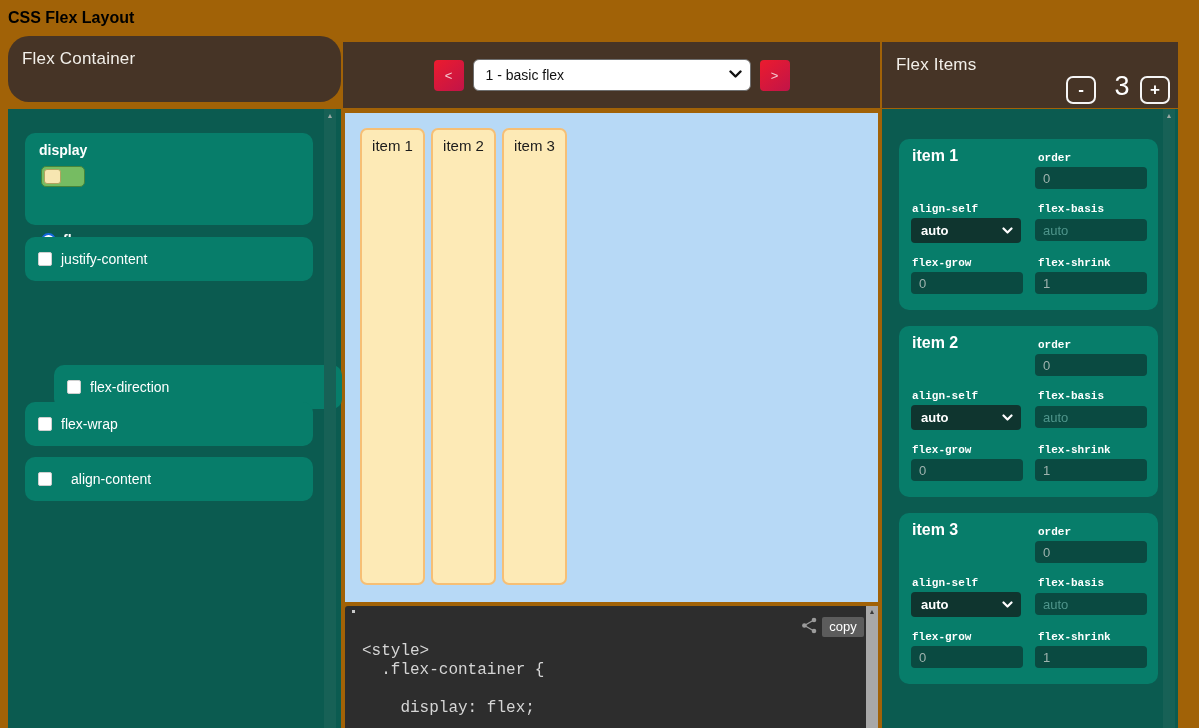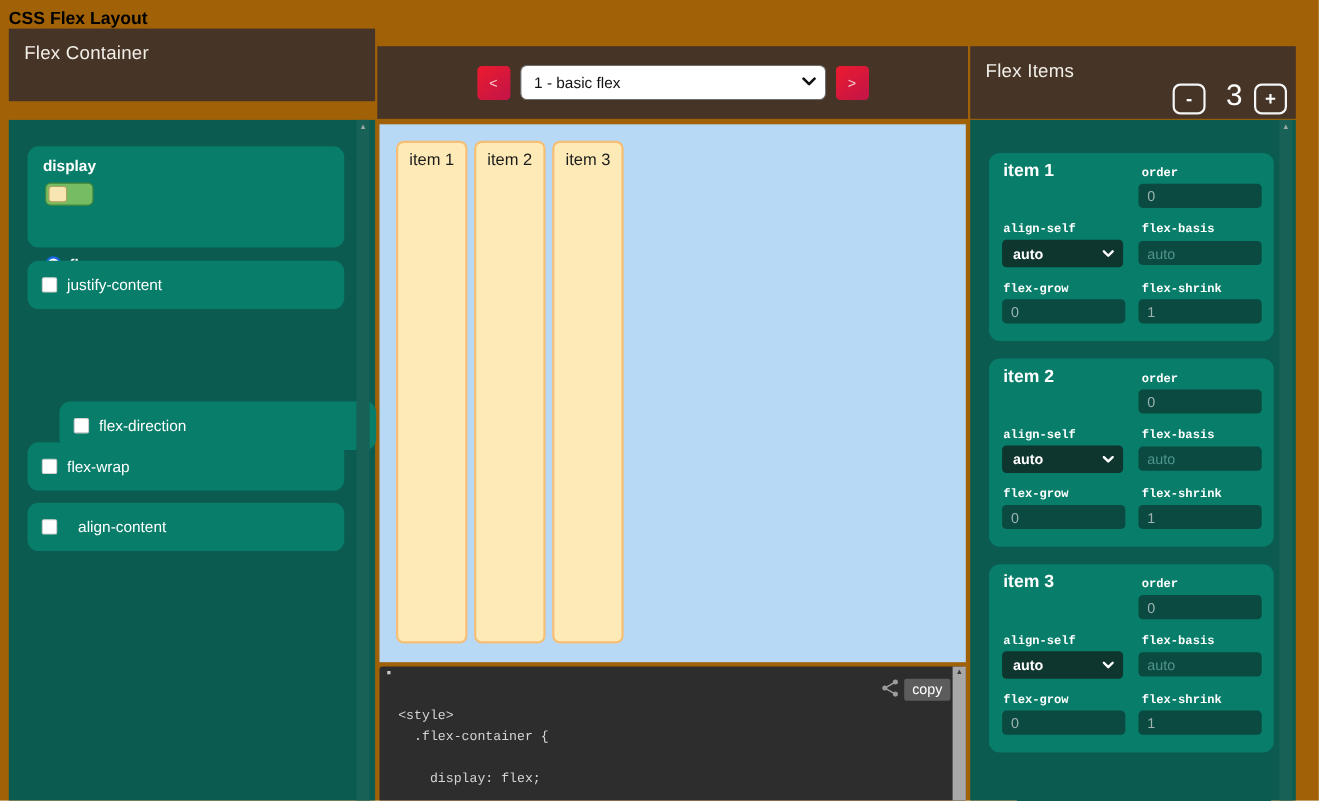--- a/index.html
+++ b/index.html
@@ -42,21 +42,21 @@
   #example-select { width:278px; height:32px; appearance:none; -webkit-appearance:none; background:#fff; border:1px solid #6e6e6e; border-radius:6px; font-size:14px; color:#111; padding:0 30px 0 12px; font-family:"Liberation Sans",sans-serif; cursor:pointer; }
   .sel-chevron { position:absolute; right:9px; top:11px; pointer-events:none; }
 
   
   #preview-area { background:#b7d9f6; }
   .flex-item { position:absolute; top:15px; width:65px; height:457px; background:#fdeab6; border:2px solid #f6bf75; border-radius:7px; text-align:center; padding-top:7px; font-size:15px; color:#1c1c1c; }
 
   
   #code-panel { background:#2d2d2d; border-radius:3px 3px 0 0; }
   #code-dot { left:7px; top:4px; width:3px; height:3px; background:#c9c9c9; }
-  #code-text { left:17px; top:36px; font-family:"Liberation Mono","DejaVu Sans Mono",monospace; font-size:12px; line-height:19px; color:#d5d5d5; white-space:pre; }
+  #code-text { left:17px; top:36px; font-family:"Liberation Mono","DejaVu Sans Mono",monospace; font-size:16px; line-height:19px; color:#d5d5d5; white-space:pre; }
   #copy-button { left:477px; top:11px; width:42px; height:20px; background:#5c5c5c; border:none; border-radius:2px; color:#fff; font-size:13px; line-height:18px; text-align:center; font-family:"Liberation Sans",sans-serif; cursor:pointer; }
   #share-icon { left:456px; top:11px; }
   #code-scrollbar { left:521px; top:0; width:12px; height:122px; background:#a8a8a8; }
   #code-scrollbar .sb-arrow { position:absolute; top:2px; left:0; width:100%; text-align:center; font-size:7px; color:#3a3a3a; line-height:8px; }
 
   
   .count-btn { position:absolute; width:30px; height:28px; background:transparent; border:2px solid #f5f5f5; border-radius:7px; color:#fff; font-size:17px; font-weight:bold; line-height:22px; font-family:"Liberation Sans",sans-serif; cursor:pointer; }
   #item-count { position:absolute; left:1104px; top:71px; width:36px; text-align:center; font-size:27px; color:#fff; }
 
   
@@ -78,21 +78,21 @@
   .self-select { width:110px; height:25px; appearance:none; -webkit-appearance:none; background:#0f352f; border:none; border-radius:4px; color:#fff; font-size:13px; font-weight:bold; padding:0 24px 0 10px; font-family:"Liberation Sans",sans-serif; cursor:pointer; }
   .self-chevron { position:absolute; right:8px; top:9px; pointer-events:none; }
 </style>
 </head>
 <body>
 
 <div id="app">
 
   <div id="page-title" class="abs">CSS Flex Layout</div>
 
-  <div class="abs panel-header" style="left:8px; top:26px; width:333px; height:66px;">
+  <div class="abs panel-header" style="left:8px; top:36px; width:333px; height:66px;border-radius:21px;">
     <div class="hdr-title">Flex Container</div>
   </div>
 
   <div class="abs panel-body" style="left:8px; top:109px; width:333px; height:619px;padding-left:36px;">
 
     <div class="card" id="display-card">
       <div class="card-label">display</div>
       <div class="toggle">
         <span class="knob"></span>
       </div>

